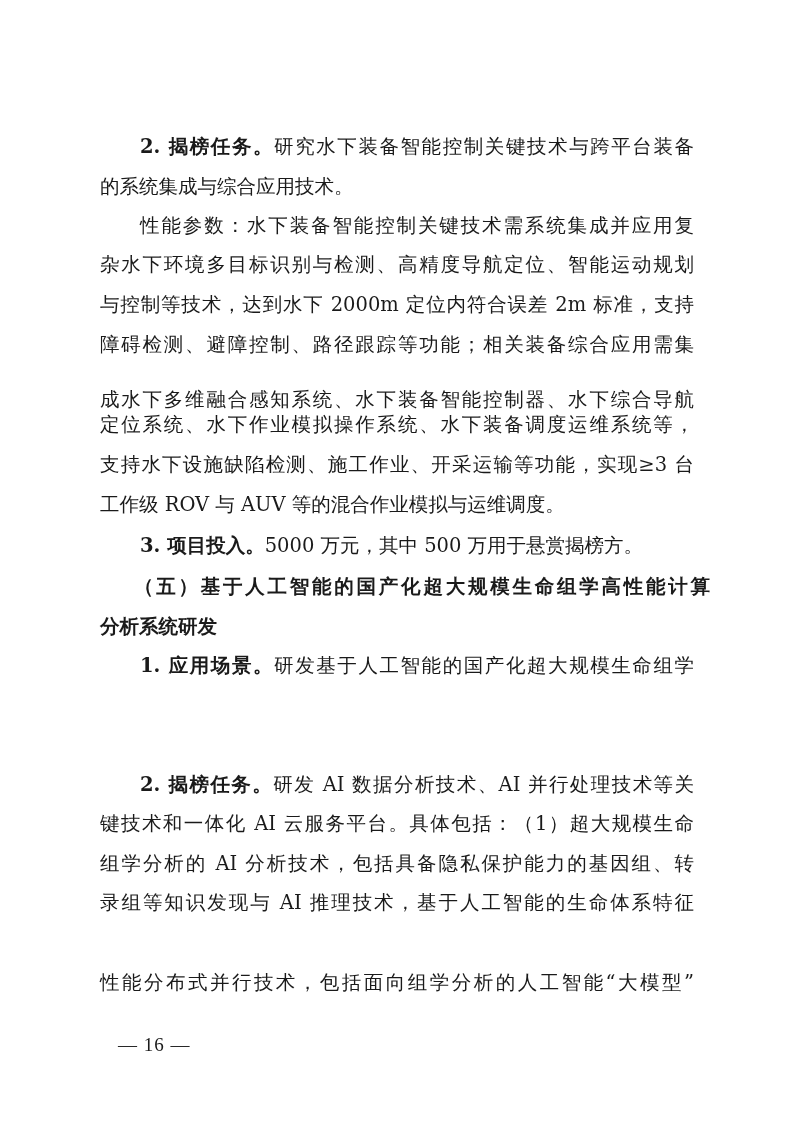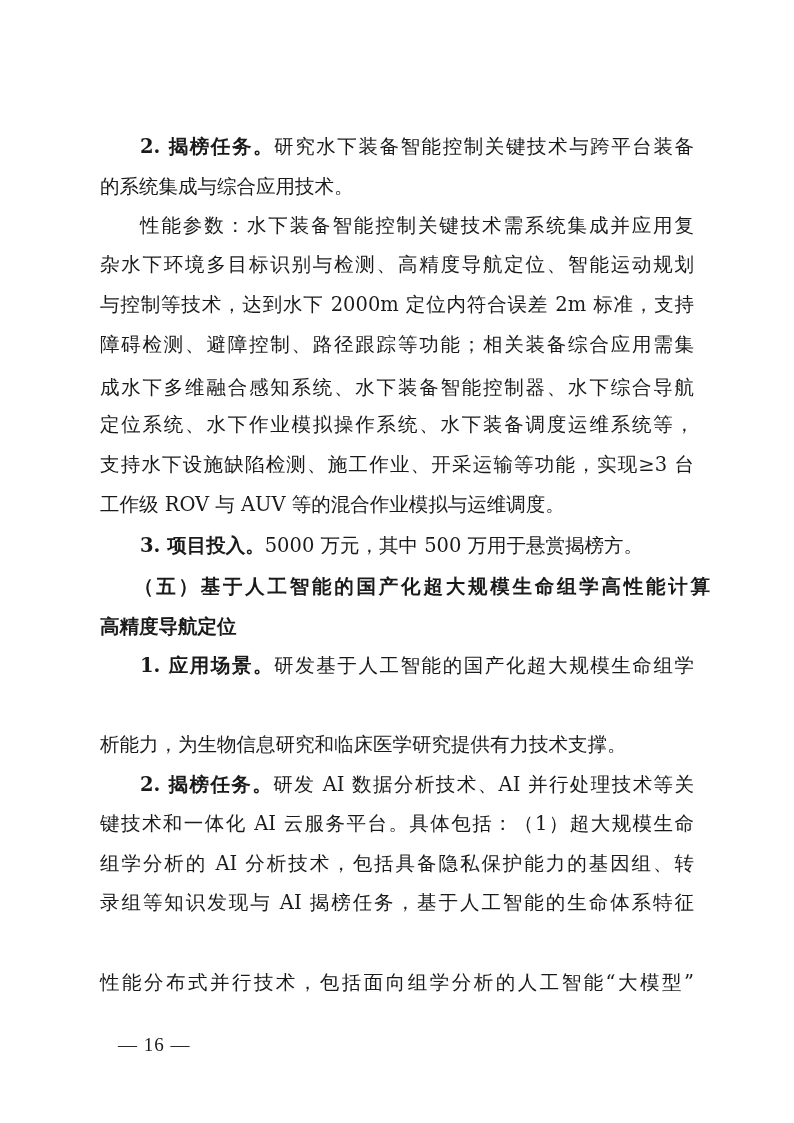--- a/index.html
+++ b/index.html
@@ -19,33 +19,32 @@
 <body>
 
 <div class="page">
 
   <div class="line indent" style="top:127px"><span class="b">2. 揭榜任务。</span><span>研究水下装备智能控制关键技术与跨平台装备</span></div>
   <div class="line last" style="top:167px">的系统集成与综合应用技术。</div>
   <div class="line" style="top:245px">杂水下环境多目标识别与检测、高精度导航定位、智能运动规划</div>
   <div class="line indent" style="top:206px">性能参数：水下装备智能控制关键技术需系统集成并应用复</div>
   <div class="line" style="top:285px">与控制等技术，达到水下 2000m 定位内符合误差 2m 标准，支持</div>
   <div class="line" style="top:325px">障碍检测、避障控制、路径跟踪等功能；相关装备综合应用需集</div>
-  <div class="line" style="top:368px">成水下多维融合感知系统、水下装备智能控制器、水下综合导航</div>
+  <div class="line" style="top:380px">成水下多维融合感知系统、水下装备智能控制器、水下综合导航</div>
   <div class="line" style="top:405px">定位系统、水下作业模拟操作系统、水下装备调度运维系统等，</div>
   <div class="line" style="top:445px">支持水下设施缺陷检测、施工作业、开采运输等功能，实现≥3 台</div>
   <div class="line last" style="top:485px">工作级 ROV 与 AUV 等的混合作业模拟与运维调度。</div>
 
   <div class="line indent last" style="top:526px"><span class="b">3. 项目投入。</span><span>5000 万元，其中 500 万用于悬赏揭榜方。</span></div>
 
   <div class="line indent heading" style="top:567px; left:134px; width:576px;">（五）基于人工智能的国产化超大规模生命组学高性能计算</div>
-  <div class="line heading last" style="top:607px">高精度导航定位</div>
+  <div class="line heading last" style="top:607px">分析系统研发</div>
 
   <div class="line indent" style="top:646px"><span class="b">1. 应用场景。</span><span>研发基于人工智能的国产化超大规模生命组学</span></div>
-  <div class="line last" style="top:725px">析能力，为生物信息研究和临床医学研究提供有力技术支撑。</div>
 
   <div class="line indent" style="top:765px"><span class="b">2. 揭榜任务。</span><span>研发 AI 数据分析技术、AI 并行处理技术等关</span></div>
   <div class="line" style="top:804px">键技术和一体化 AI 云服务平台。具体包括：（1）超大规模生命</div>
   <div class="line" style="top:844px">组学分析的 AI 分析技术，包括具备隐私保护能力的基因组、转</div>
-  <div class="line" style="top:883px">录组等知识发现与 AI 揭榜任务，基于人工智能的生命体系特征</div>
+  <div class="line" style="top:883px">录组等知识发现与 AI 推理技术，基于人工智能的生命体系特征</div>
   <div class="line" style="top:963px">性能分布式并行技术，包括面向组学分析的人工智能“大模型”</div>
 
   <div class="page-num">— 16 —</div>
 </div>
 
 </body></html>

